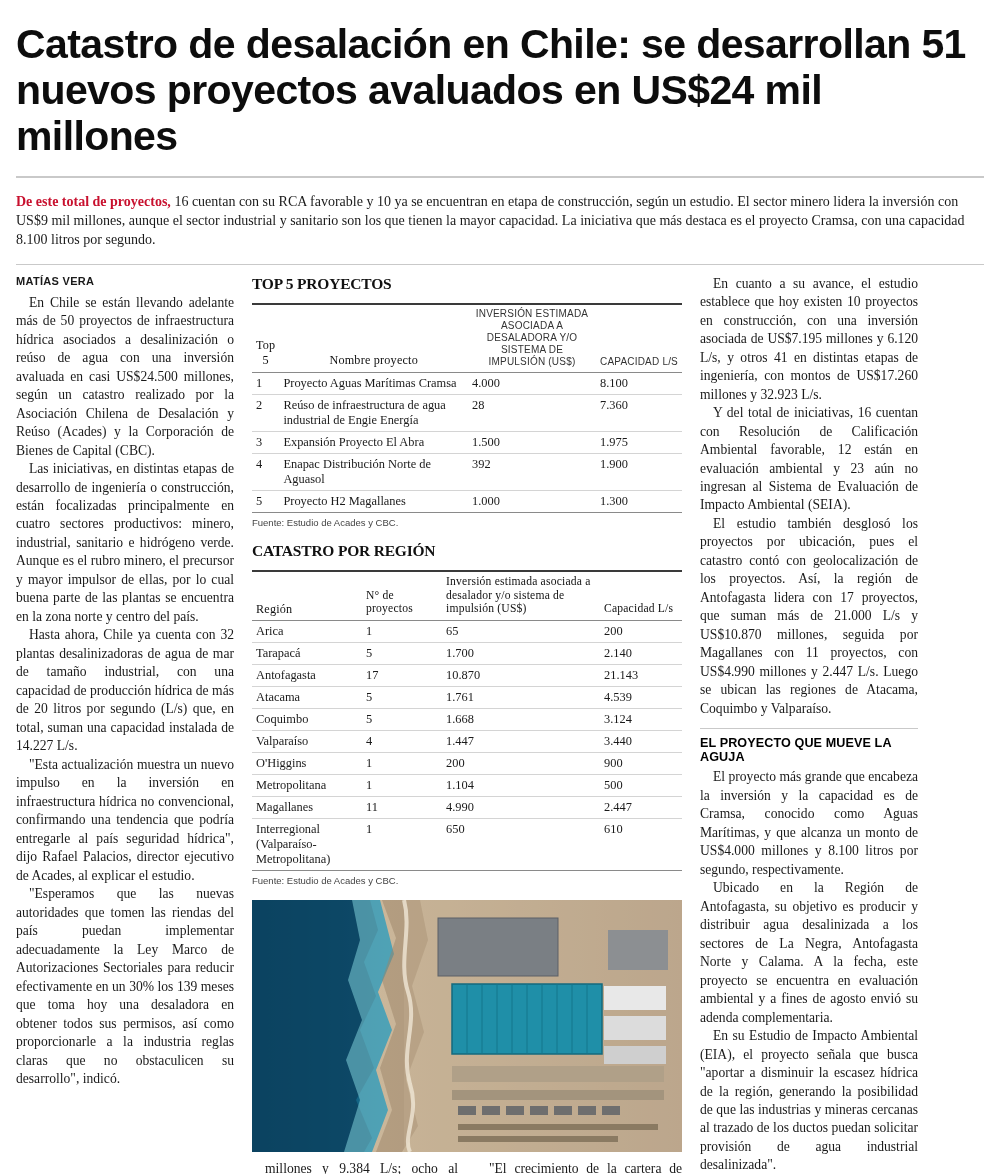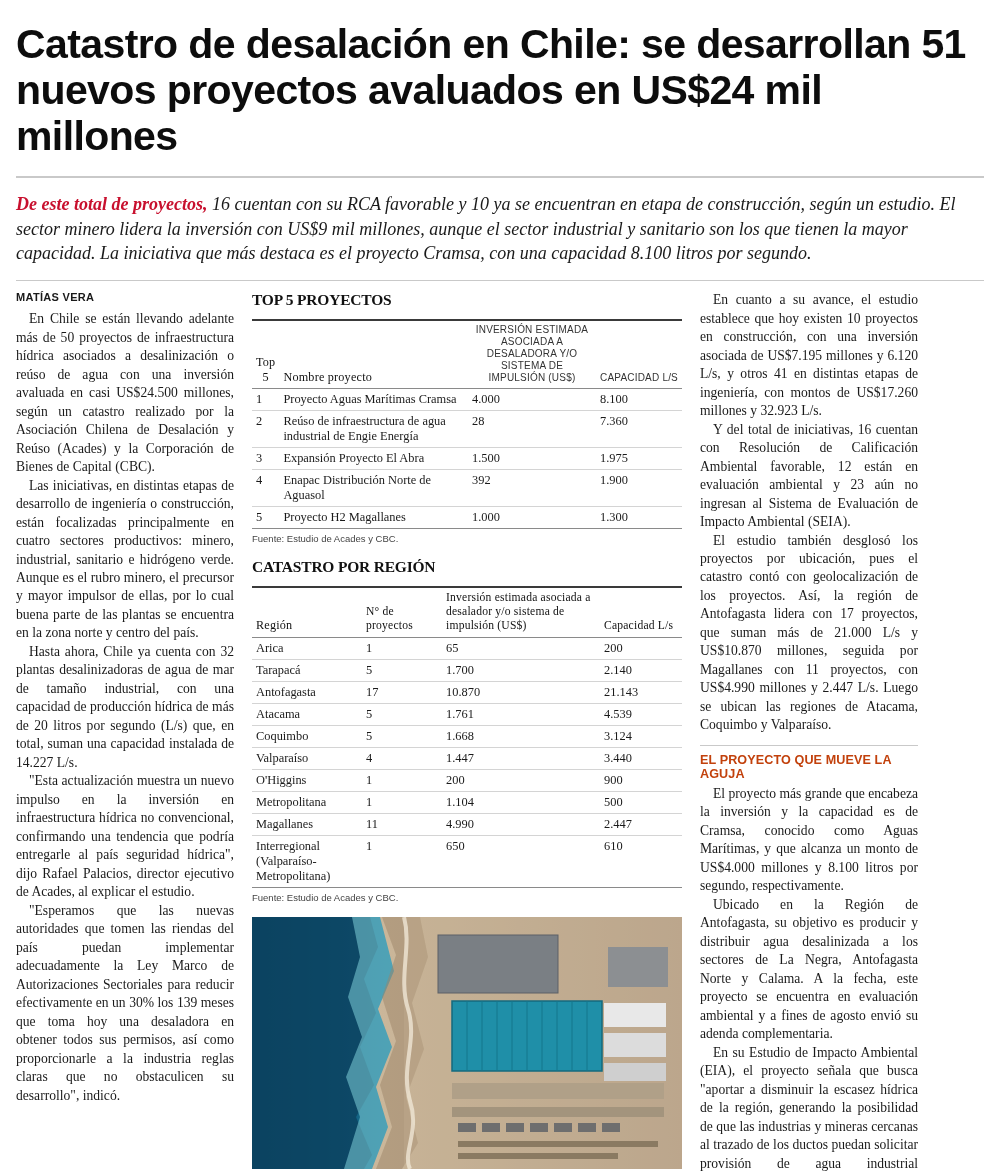--- a/index.html
+++ b/index.html
@@ -34,24 +34,23 @@
     color: #0d0d0d;
   }
   .rule-top {
     margin: 16px 16px 0 16px;
     border-top: 2px solid #c9c9c9;
   }
 
   
   .lead {
     margin: 14px 16px 0 16px;
-    font-size: 18px;
+    font-size: 14px;
     line-height: 1.38;
     color: #1a1a1a;
-    font-style: italic;
   }
   .lead .bold-red {
     color: #c8102e;
     font-weight: bold;
   }
   .rule-lead {
     margin: 14px 16px 0 16px;
     border-top: 1px solid #c9c9c9;
   }
 
@@ -151,21 +150,21 @@
     gap: 18px;
     margin-top: 8px;
   }
   .photo-caption-cols .half { width: 206px; }
 
   
   .red-head {
     font-family: "Liberation Sans", sans-serif;
     font-weight: bold;
     font-size: 12.6px;
-    color: #c2410c;
+    color: #000000;
     letter-spacing: 0.1px;
     margin: 10px 0 4px 0;
     border-top: 1px solid #c9c9c9;
     padding-top: 7px;
   }
 </style>
 </head>
 <body>
 
 <div class="page">
@@ -192,21 +191,21 @@
 
     <div class="col-mid">
 
       <div class="tbl-block">
         <div class="section-title">TOP 5 PROYECTOS</div>
         <div class="tbl-top-rule"></div>
         <table class="data">
           <tbody>
               <tr class="hdr-row">
             <th class="lbl rank">Top 5</th>
-            <th class="lbl" style="text-align:left;">Nombre proyecto</th>
+            <th class="lbl" style="text-align:center;">Nombre proyecto</th>
             <th style="width:120px; text-align:center;">INVERSIÓN ESTIMADA ASOCIADA A DESALADORA Y/O SISTEMA DE IMPULSIÓN (US$)</th>
             <th style="width:78px; text-align:left;">CAPACIDAD L/S</th>
           </tr>
           <tr>
             <td class="rank">1</td>
             <td>Proyecto Aguas Marítimas Cramsa</td>
             <td class="num">4.000</td>
             <td class="num">8.100</td>
           </tr>
           <tr>

